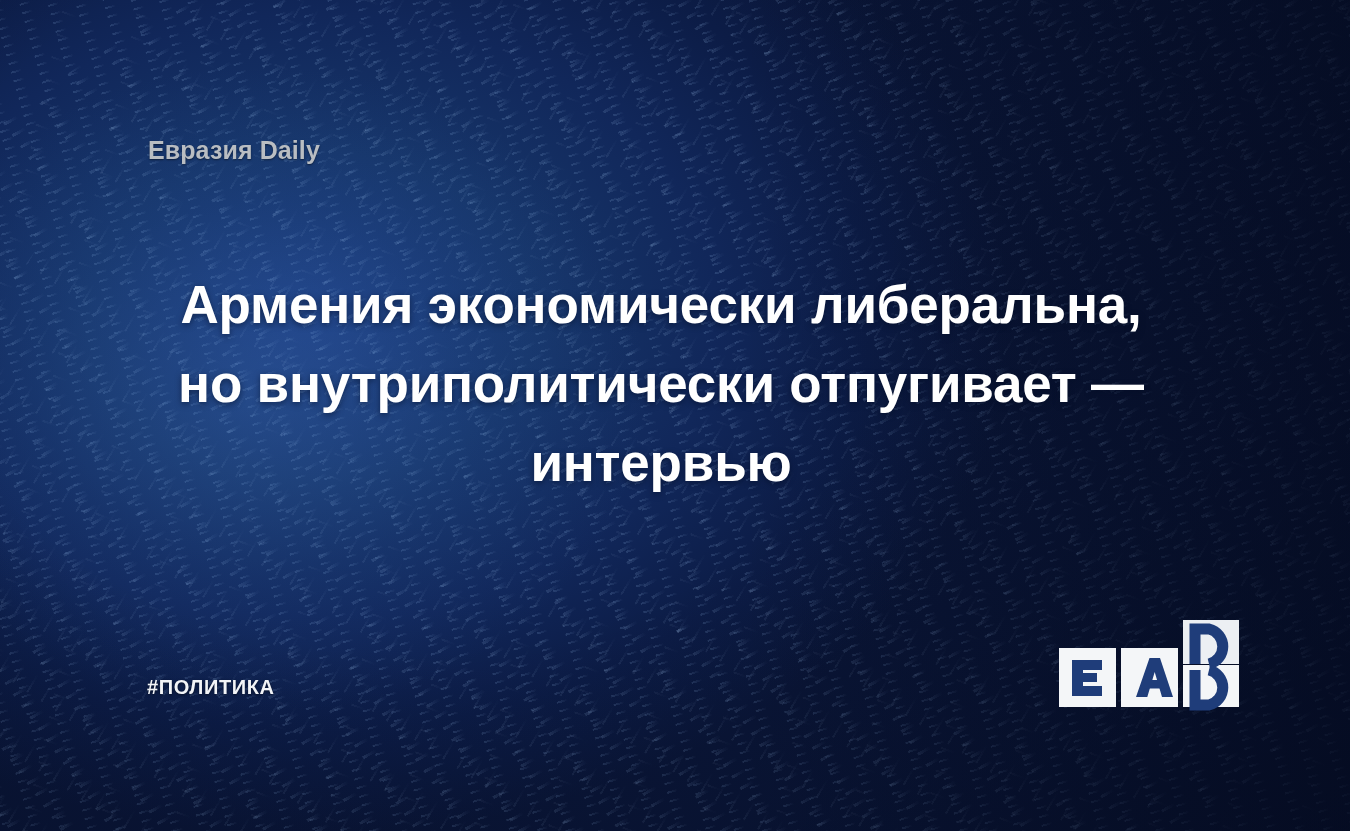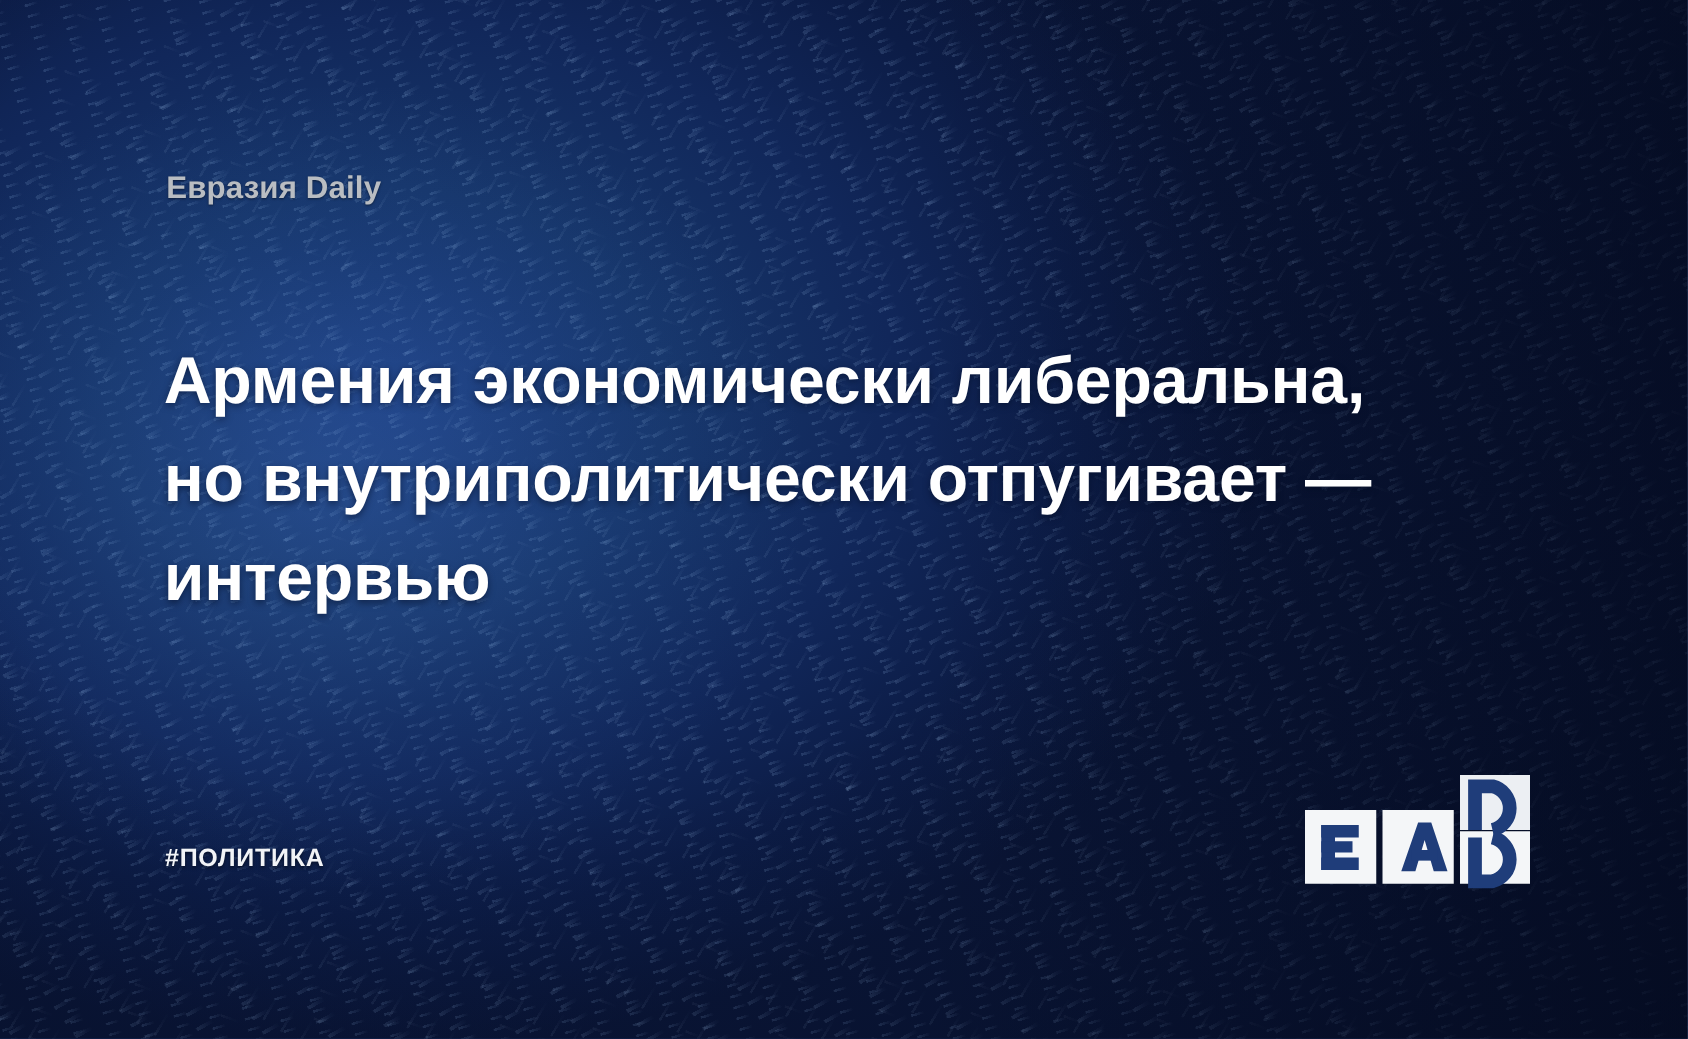--- a/index.html
+++ b/index.html
@@ -106,20 +106,21 @@
     left: -120px; top: 70px;
     width: 760px; height: 640px;
     background: radial-gradient(ellipse at center, rgba(74,126,206,0.26) 0%, rgba(50,96,175,0.12) 42%, rgba(0,0,0,0) 72%);
     pointer-events: none;
   }
 
   
   .content {
     position: absolute;
     inset: 0;
+    margin-left: 15px;
   }
 
   .site-name {
     position: absolute;
     left: 133px;
     top: 136px;
     font-size: 25px;
     font-weight: bold;
     letter-spacing: 0.1px;
     color: #b9bdc2;
@@ -132,20 +133,21 @@
     left: 131px;
     top: 265px;
     width: 1030px;
     margin: 0;
     font-size: 53px;
     font-weight: bold;
     line-height: 79px;
     letter-spacing: -0.2px;
     color: #ffffff;
     text-shadow: 0 2px 6px rgba(3,12,36,0.55);
+    text-align: center;
   }
 
   .tag {
     position: absolute;
     left: 132px;
     top: 676px;
     font-size: 20px;
     font-weight: bold;
     letter-spacing: 0.6px;
     color: #f2f4f7;

